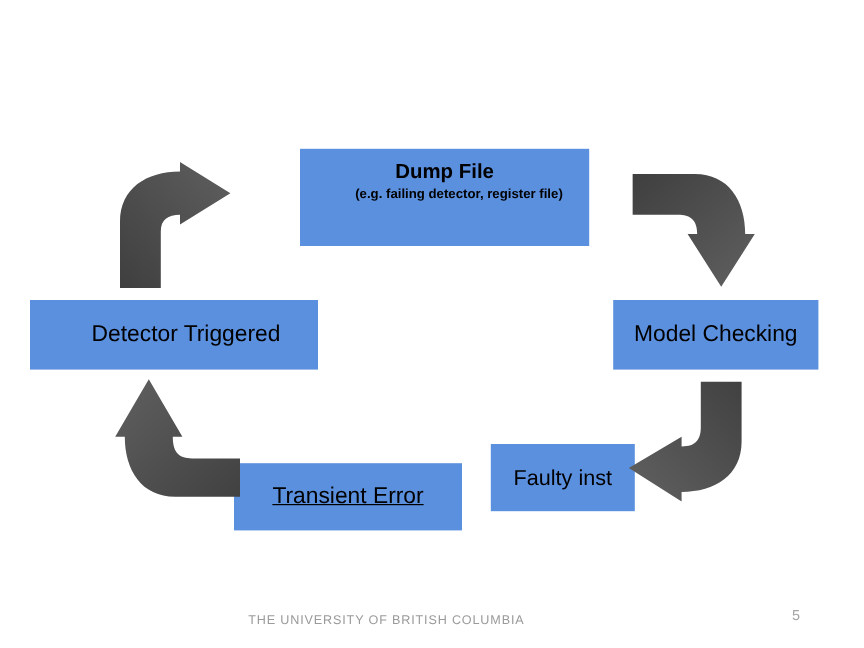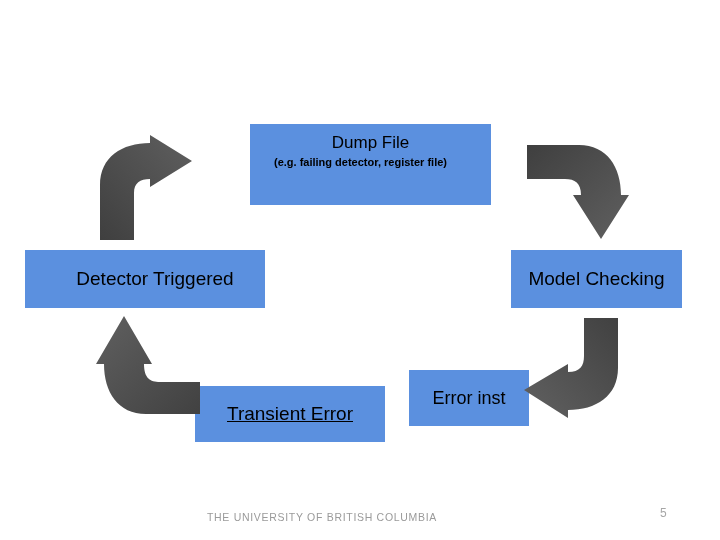--- a/index.html
+++ b/index.html
@@ -35,25 +35,26 @@
   .node {
     position: absolute;
     background: #5B90DF;
     color: #000000;
     box-sizing: border-box;
     font-family: "Liberation Sans", sans-serif;
   }
   .node .label {
     display: block;
     text-align: center;
-    font-weight: 400;
+    font-weight: 700;
     color: #000000;
   }
   .node .sublabel {
     display: block;
+    text-align: center;
     font-weight: 700;
     font-size: 11px;
     color: #000000;
     line-height: 14px;
     margin-top: 2px;
     padding-left: 24px;
   }
 
   
   #node-dump-file {
@@ -165,21 +166,21 @@
 
   <div class="node" id="node-model-checking">
     <span class="label">Model Checking</span>
   </div>
 
   <div class="node" id="node-transient-error">
     <span class="label">Transient Error</span>
   </div>
 
   <div class="node" id="node-faulty-inst">
-    <span class="label">Error inst</span>
+    <span class="label">Faulty inst</span>
   </div>
 
   <div class="arrow" id="arrow-detector-to-dump">
     <svg width="110" height="105" viewBox="0 0 110 105" xmlns="http://www.w3.org/2000/svg">
       <defs>
         <linearGradient id="gradA" x1="0" y1="1" x2="1" y2="0">
           <stop offset="0%" stop-color="#3f3f3f"></stop>
           <stop offset="100%" stop-color="#5f5f5f"></stop>
         </linearGradient>
       </defs>

